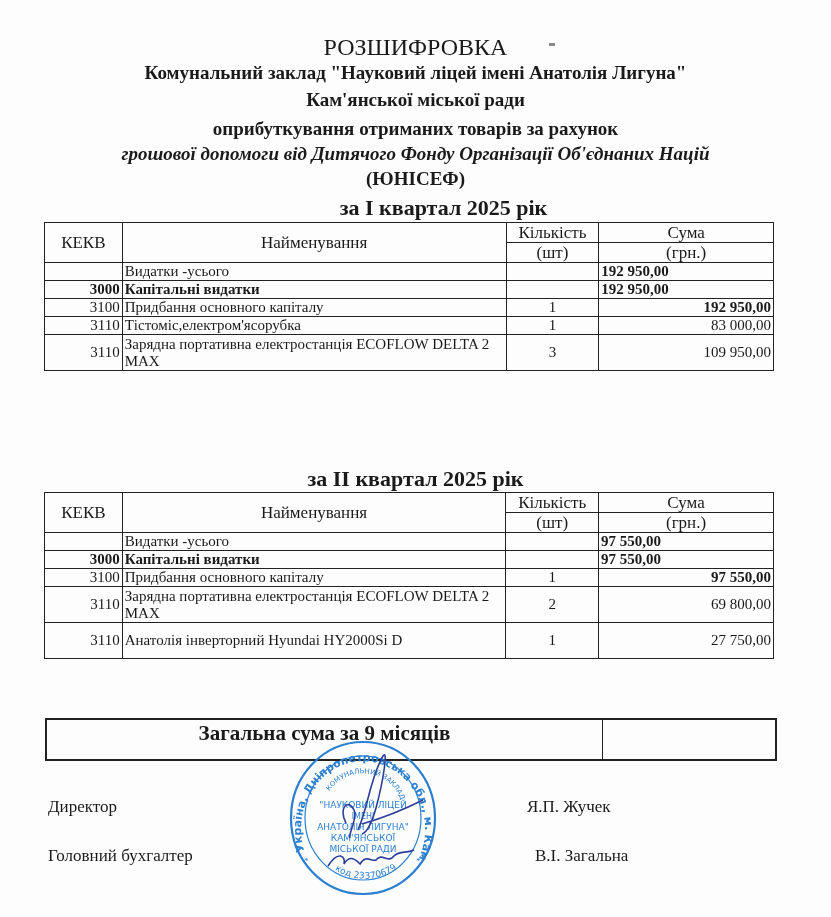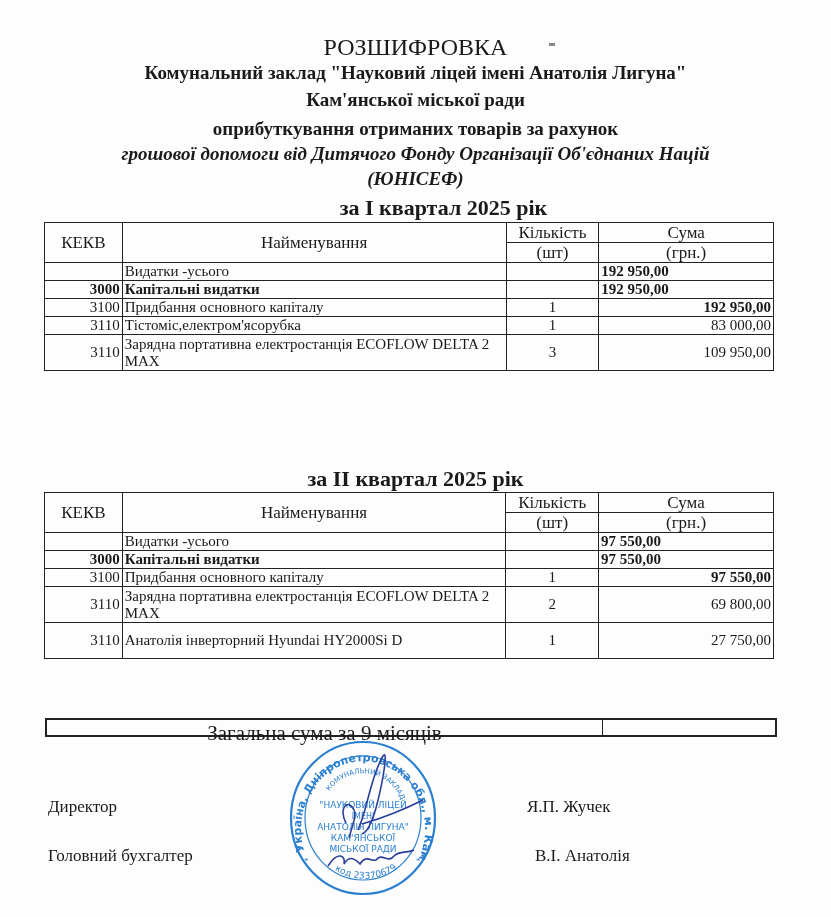--- a/index.html
+++ b/index.html
@@ -5,21 +5,21 @@
   html, body { margin:0; padding:0; }
   body { width:831px; height:917px; background:#fdfdfd; position:relative; overflow:hidden;
          font-family:"Liberation Serif", serif; color:#1a1a1a; }
   .center { position:absolute; left:0; width:831px; text-align:center; }
   .title { top:34px; font-size:24px; font-weight:normal; }
   .sub { font-size:19px; font-weight:bold; }
   .t1 { top:62px; }
   .t2 { top:89px; }
   .t3 { top:118px; }
   .t4 { top:143px;font-style:italic; }
-  .t5 { top:168px;font-style:italic; }
+  .t5 { top:168px; }
   .q1 { top:195px; font-size:22px; font-weight:bold;padding-left:28px; }
   .q2 { top:466px; font-size:22px; font-weight:bold; }
 
   table.grid { position:absolute; border-collapse:collapse; font-size:15px; }
   table.grid td { border:1px solid #222; padding:0 2px; vertical-align:middle; line-height:17px; }
   .tbl1 { left:44px; top:222px; width:730px; }
   .tbl2 { left:44px; top:492px; width:730px; }
   .c-kekv { width:73px; text-align:right; }
   .c-name { width:381px; text-align:left; }
   .c-qty { width:88px; text-align:center; }
@@ -27,22 +27,22 @@
   .hdr td { font-size:17px; }
   .hdr .kekvh { text-align:center; font-size:17px; }
   .hdr .nameh { text-align:center; font-size:17px; }
   .hdr .qtyh, .hdr .sumh { text-align:center; height:19px; padding:0; }
   .bold { font-weight:bold; }
   .sum-left { text-align:left; }
   .sum-right { text-align:right; }
   .r22 { height:18px; }
   .r36 { height:36px; }
 
-  .total { position:absolute; left:45px; top:718px; width:732px; height:19px; border:2px solid #222;
-           box-sizing:border-box; display:flex; font-weight:normal; font-size:21px; }
+  .total { position:absolute; left:45px; top:718px; width:732px; height:43px; border:2px solid #222;
+           box-sizing:border-box; display:flex; font-weight:bold; font-size:21px; }
   .total .lab { width:555px; border-right:1px solid #222; text-align:center; line-height:26px; }
   .total .val { flex:1; text-align:center; line-height:26px; }
 
   .sig { position:absolute; font-size:17px; }
   .dir-l { left:48px; top:797px; }
   .dir-r { left:527px; top:797px; }
   .acc-l { left:48px; top:846px; }
   .acc-r { left:535px; top:846px; }
 
   .stamp { position:absolute; left:288px; top:738px; width:150px; height:158px; }
@@ -154,21 +154,21 @@
 </tbody>
   </table>
 
 <div class="total">
   <div class="lab">Загальна сума за 9 місяців</div>
 </div>
 
 <div class="sig dir-l">Директор</div>
 <div class="sig dir-r">Я.П. Жучек</div>
 <div class="sig acc-l">Головний бухгалтер</div>
-<div class="sig acc-r">В.І. Анатолія</div>
+<div class="sig acc-r">В.І. Загальна</div>
 
 <svg class="stamp" viewBox="0 0 150 158">
   <defs>
     <path id="outerArc" d="M 18 118 A 62 68 0 1 1 132 118"></path>
     <path id="innerArc" d="M 38 60 A 40 40 0 0 1 112 60"></path>
     <path id="bottomArc" d="M 42 128 A 48 40 0 0 0 112 128"></path>
   </defs>
   <ellipse cx="75" cy="80" rx="72" ry="76" fill="none" stroke="#2a7fd0" stroke-width="2.2"></ellipse>
   <ellipse cx="75" cy="80" rx="58" ry="62" fill="none" stroke="#2a7fd0" stroke-width="1.2"></ellipse>
   <text font-family="'DejaVu Sans', sans-serif" font-size="11" fill="#2a7fd0" font-weight="bold">

